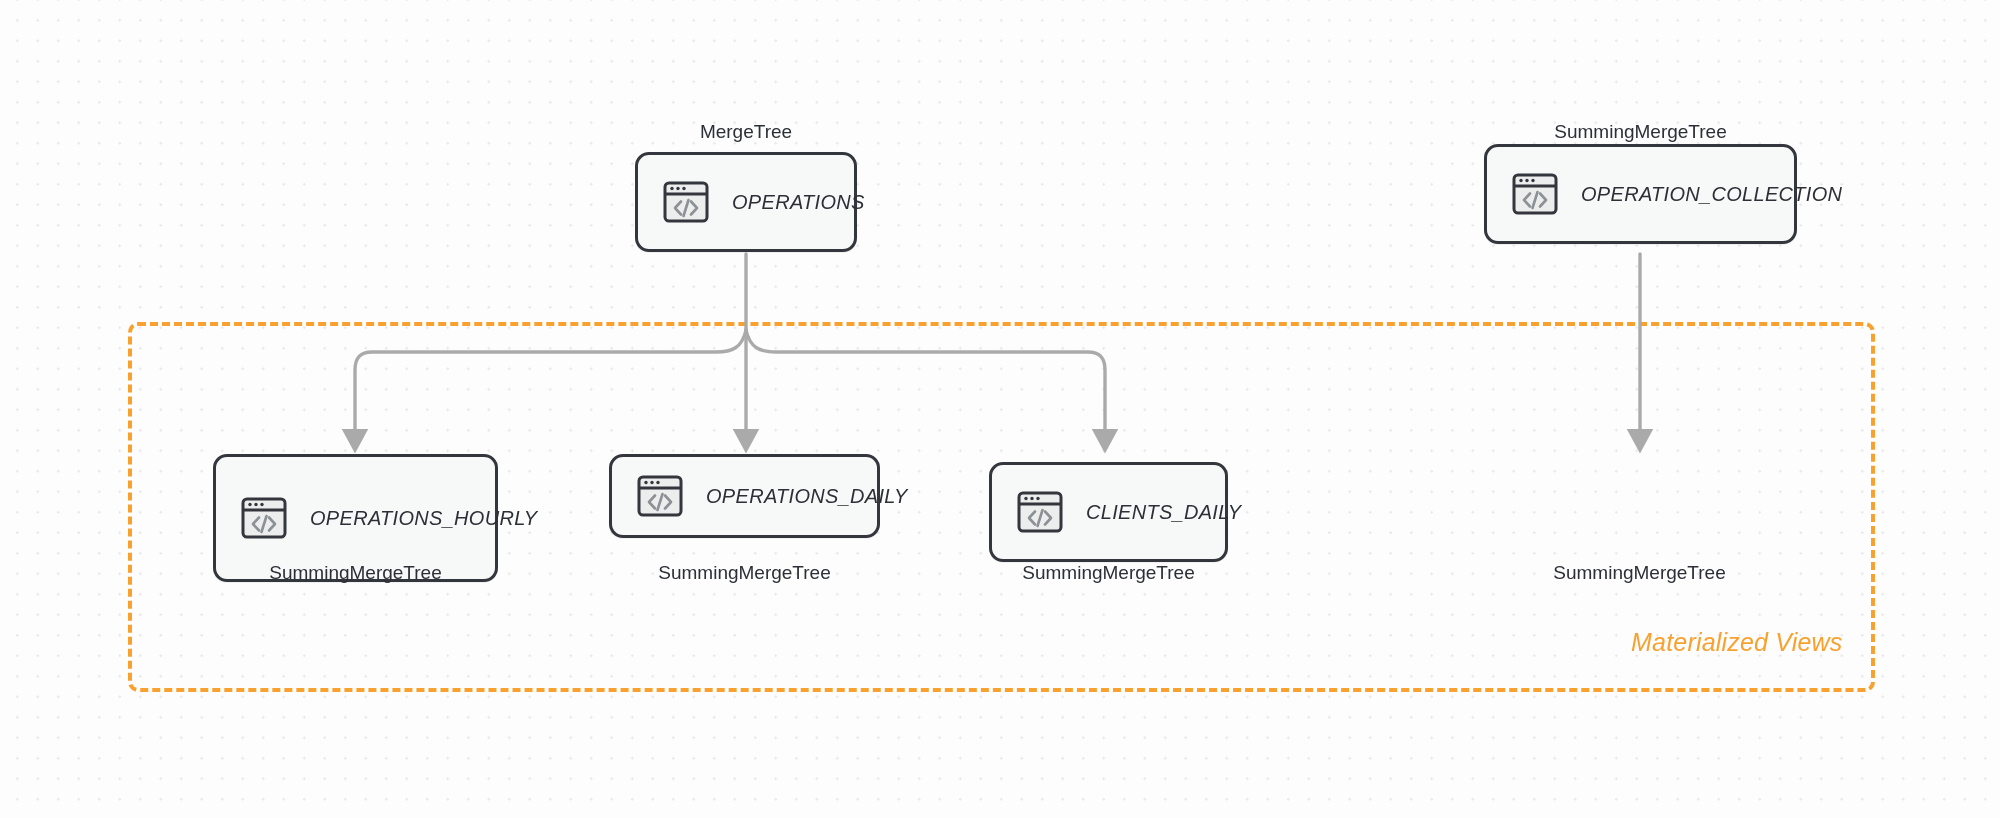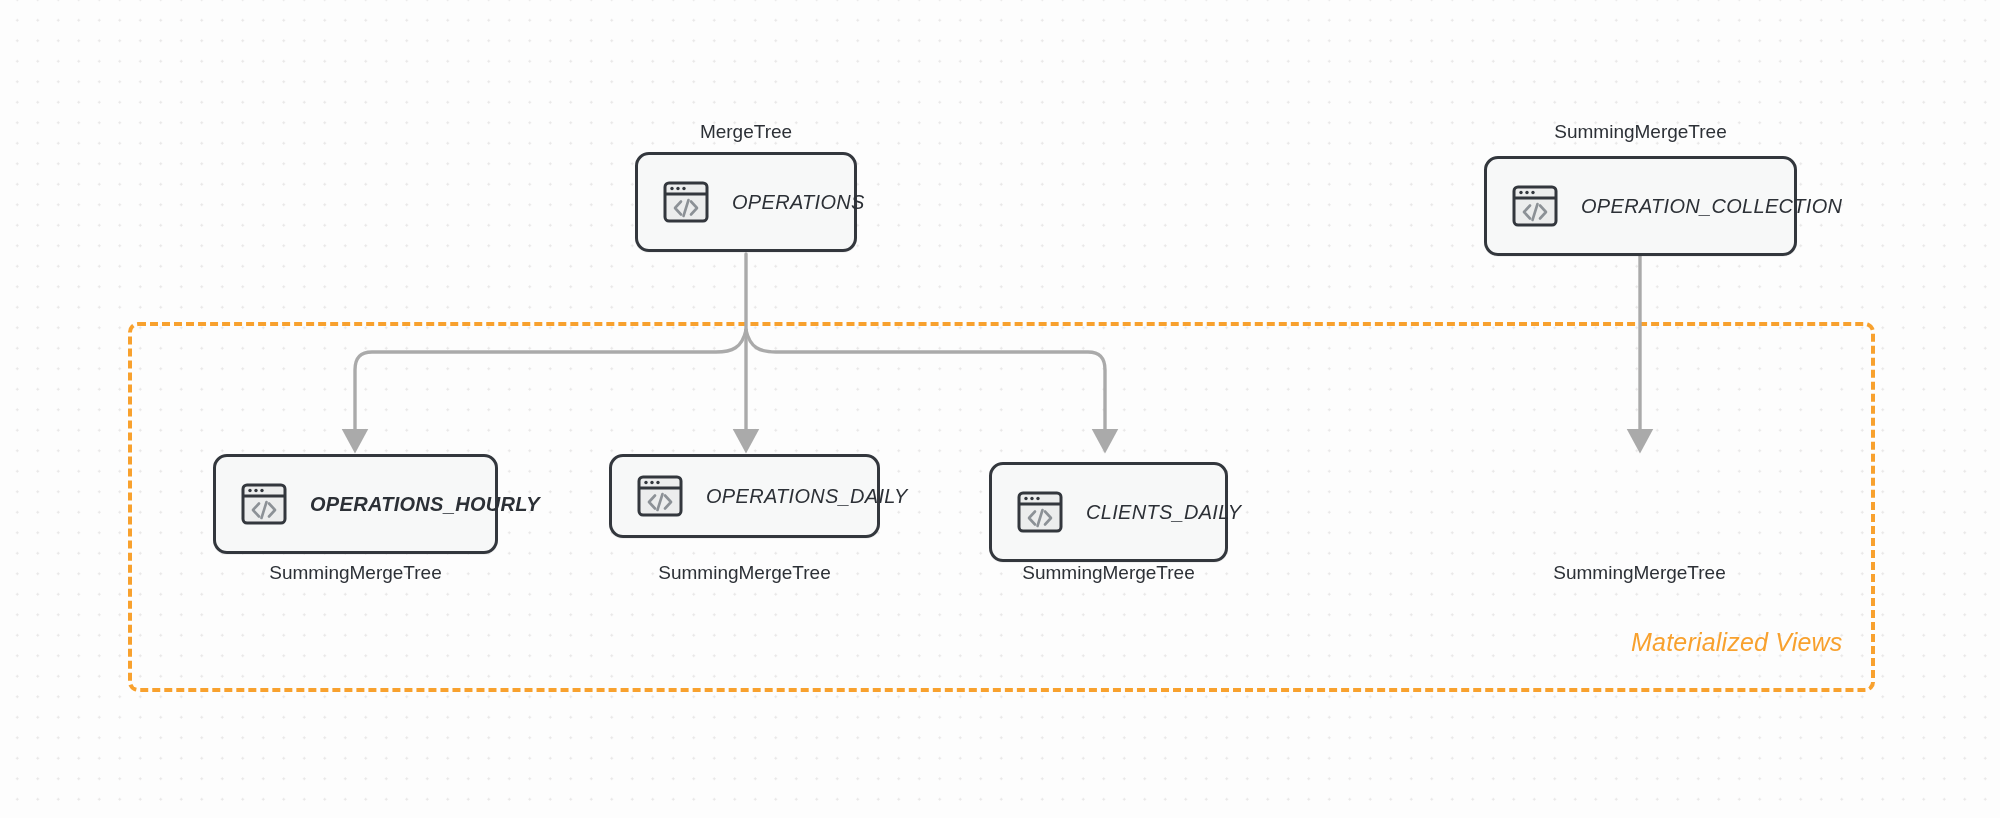--- a/index.html
+++ b/index.html
@@ -122,37 +122,37 @@
         <circle cx="22" cy="10.5" r="1.7" fill="#33373d"></circle>
         <path d="M19,23.5 L13,30 L19,36.5" fill="none" stroke="#8c9196" stroke-width="2.6" stroke-linecap="round" stroke-linejoin="round"></path>
         <path d="M29,23.5 L35,30 L29,36.5" fill="none" stroke="#8c9196" stroke-width="2.6" stroke-linecap="round" stroke-linejoin="round"></path>
         <path d="M26.5,22 L21.5,38" stroke="#8c9196" stroke-width="2.6" stroke-linecap="round"></path>
       </svg>
     </span>
     <span class="node-label">OPERATIONS</span>
   </div>
 
   <div class="caption" style="left:1484px; top:121px; width:313px;">SummingMergeTree</div>
-  <div class="node" style="left:1484px; top:156px; width:313px; height:100px;">
+  <div class="node" style="left:1484px; top:144px; width:313px; height:100px;">
     <span class="node-icon">
       <svg viewBox="0 0 48 48" width="48" height="48" xmlns="http://www.w3.org/2000/svg">
         <rect x="3" y="5" width="42" height="38" rx="4" ry="4" fill="#eceded" stroke="#33373d" stroke-width="3"></rect>
         <path d="M3.5,16 L44.5,16" stroke="#33373d" stroke-width="3"></path>
         <circle cx="10" cy="10.5" r="1.7" fill="#33373d"></circle>
         <circle cx="16" cy="10.5" r="1.7" fill="#33373d"></circle>
         <circle cx="22" cy="10.5" r="1.7" fill="#33373d"></circle>
         <path d="M19,23.5 L13,30 L19,36.5" fill="none" stroke="#8c9196" stroke-width="2.6" stroke-linecap="round" stroke-linejoin="round"></path>
         <path d="M29,23.5 L35,30 L29,36.5" fill="none" stroke="#8c9196" stroke-width="2.6" stroke-linecap="round" stroke-linejoin="round"></path>
         <path d="M26.5,22 L21.5,38" stroke="#8c9196" stroke-width="2.6" stroke-linecap="round"></path>
       </svg>
     </span>
     <span class="node-label">OPERATION_COLLECTION</span>
   </div>
 
-  <div class="node" style="left:213px; top:454px; width:285px; height:100px;font-weight:bold;">
+  <div class="node" style="left:213px; top:454px; width:285px; height:128px;">
     <span class="node-icon">
       <svg viewBox="0 0 48 48" width="48" height="48" xmlns="http://www.w3.org/2000/svg">
         <rect x="3" y="5" width="42" height="38" rx="4" ry="4" fill="#eceded" stroke="#33373d" stroke-width="3"></rect>
         <path d="M3.5,16 L44.5,16" stroke="#33373d" stroke-width="3"></path>
         <circle cx="10" cy="10.5" r="1.7" fill="#33373d"></circle>
         <circle cx="16" cy="10.5" r="1.7" fill="#33373d"></circle>
         <circle cx="22" cy="10.5" r="1.7" fill="#33373d"></circle>
         <path d="M19,23.5 L13,30 L19,36.5" fill="none" stroke="#8c9196" stroke-width="2.6" stroke-linecap="round" stroke-linejoin="round"></path>
         <path d="M29,23.5 L35,30 L29,36.5" fill="none" stroke="#8c9196" stroke-width="2.6" stroke-linecap="round" stroke-linejoin="round"></path>
         <path d="M26.5,22 L21.5,38" stroke="#8c9196" stroke-width="2.6" stroke-linecap="round"></path>

